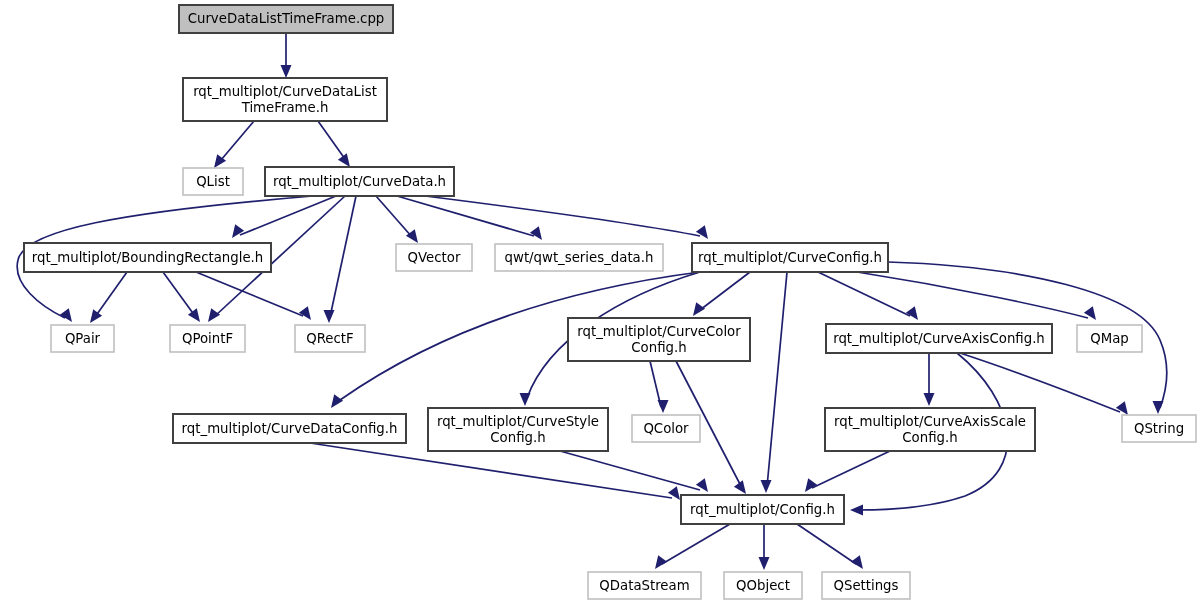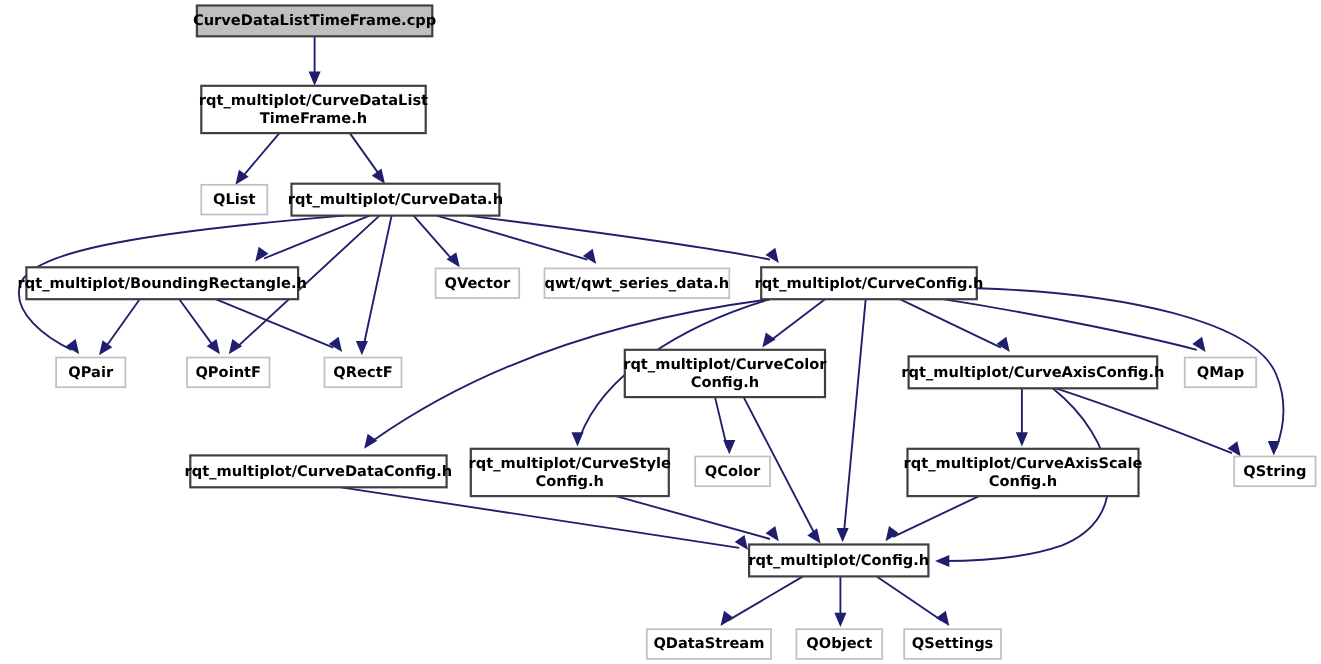--- a/index.html
+++ b/index.html
@@ -10,21 +10,20 @@
   body {
     width: 1201px;
     height: 604px;
     font-family: "DejaVu Sans", sans-serif;
     overflow: hidden;
   }
   #graph-root {
     position: relative;
     width: 1201px;
     height: 432px;
-    font-weight: bold;
   }
   svg#graph-svg {
     position: absolute;
     top: 0;
     left: 0;
     width: 1201px;
     height: 604px;
   }
   .node-box {
     fill: #ffffff;

